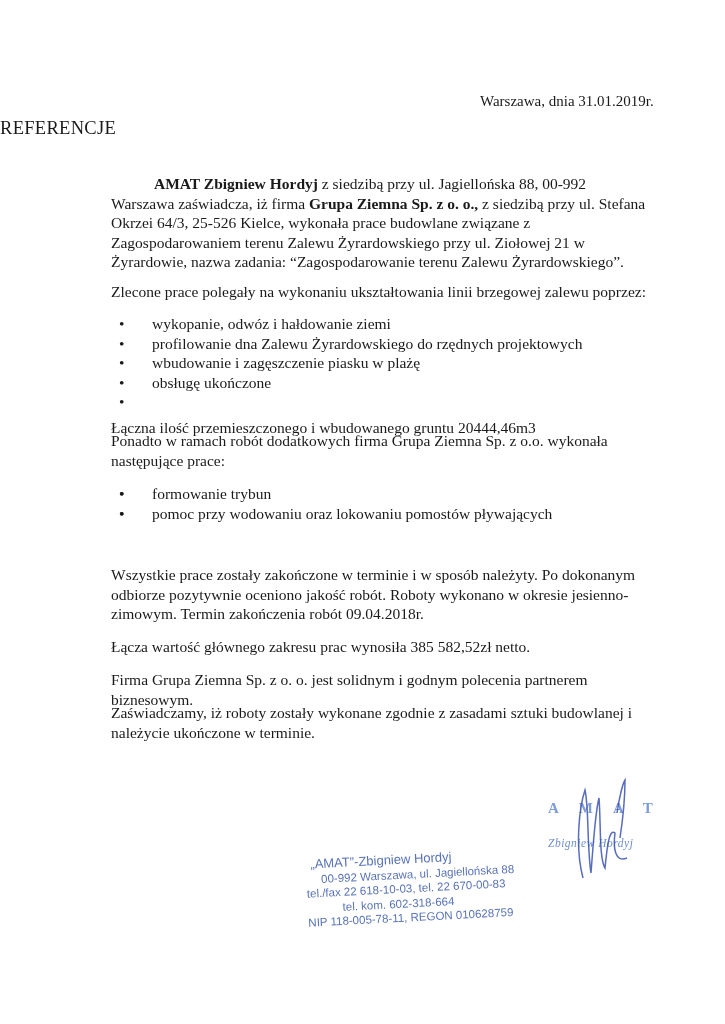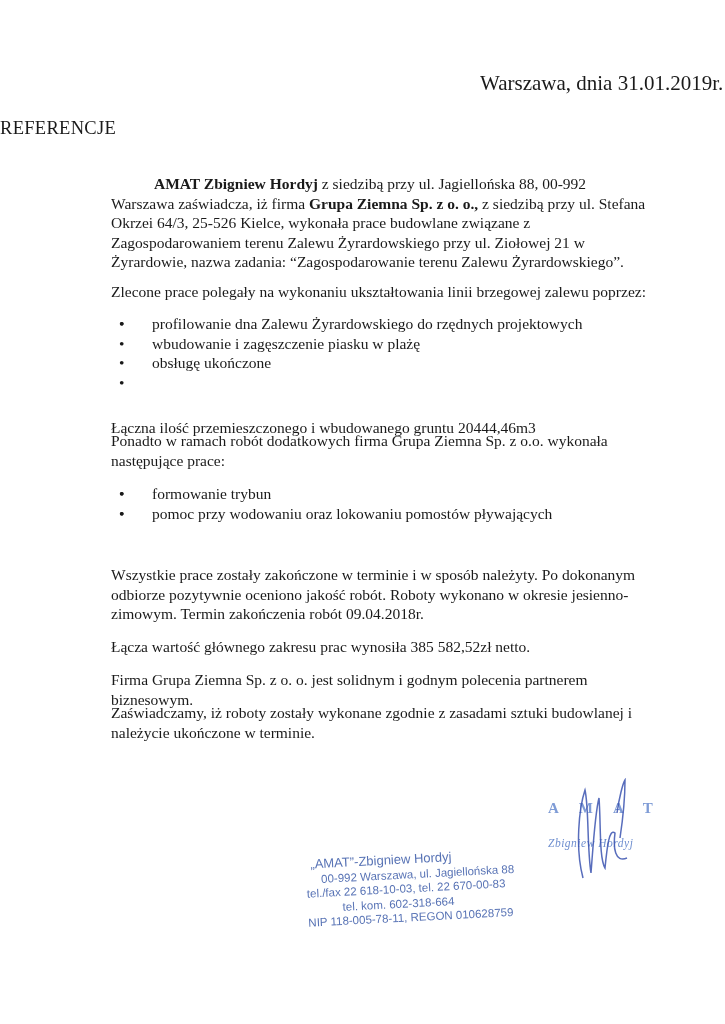--- a/index.html
+++ b/index.html
@@ -1,20 +1,20 @@
 <!DOCTYPE html>
 <html><head>
 <meta charset="utf-8">
 <style>
   html, body { margin:0; padding:0; background:#ffffff; }
   body { width:725px; height:1024px; position:relative; overflow:hidden;
          font-family:"Liberation Serif", "DejaVu Serif", serif; color:#1a1a1a; }
   .abs { position:absolute; }
   .txt { font-size:15.5px; line-height:19.5px; }
-  #date { left:480px; top:74px; font-size:21px; }
+  #date { left:480px; top:92px; font-size:15px; }
   #title { left:0; width:725px; top:118px; font-size:18.5px; letter-spacing:0.3px; }
   #intro { left:111px; top:174px; width:540px; }
   #intro .indent { display:inline-block; width:43px; }
   b { font-weight:bold; }
   ul { margin:0; padding:0; list-style:none; }
   li { position:relative; padding-left:41px; }
   li .bullet { position:absolute; left:8px; top:0; }
   #p2 { left:111px; top:282px; width:540px; }
   #list1 { left:111px; top:314px; width:540px; }
   #p3 { left:111px; top:418px; width:540px; }
@@ -40,21 +40,21 @@
 </head>
 <body>
 
 <div class="abs txt" id="date">Warszawa, dnia 31.01.2019r.</div>
 <div class="abs" id="title">REFERENCJE</div>
 
 <div class="abs txt" id="intro"><span class="indent"></span><b>AMAT Zbigniew Hordyj</b><span> z siedzibą przy ul. Jagiellońska 88, 00-992 Warszawa zaświadcza, iż firma </span><b>Grupa Ziemna Sp. z o. o.,</b><span> z siedzibą przy ul. Stefana Okrzei 64/3, 25-526 Kielce, wykonała prace budowlane związane z Zagospodarowaniem terenu Zalewu Żyrardowskiego przy ul. Ziołowej 21 w Żyrardowie, nazwa zadania: “Zagospodarowanie terenu Zalewu Żyrardowskiego”.</span></div>
 
 <div class="abs txt" id="p2">Zlecone prace polegały na wykonaniu ukształtowania linii brzegowej zalewu poprzez:</div>
 <ul class="abs txt" id="list1">
-  <li><span class="bullet">•</span></li>
+  <li><span class="bullet">•</span><span>wykopanie, odwóz i hałdowanie ziemi</span></li>
   <li><span class="bullet">•</span><span>profilowanie dna Zalewu Żyrardowskiego do rzędnych projektowych</span></li>
   <li><span class="bullet">•</span><span>wbudowanie i zagęszczenie piasku w plażę</span></li>
   <li><span class="bullet">•</span><span>obsługę ukończone</span></li>
   <li><span class="bullet">•</span></li>
 </ul>
 <div class="abs txt" id="p3">Łączna ilość przemieszczonego i wbudowanego gruntu 20444,46m3</div>
 
 <div class="abs txt" id="p4">Ponadto w ramach robót dodatkowych firma Grupa Ziemna Sp. z o.o. wykonała następujące prace:</div>
 <ul class="abs txt" id="list2">
   <li><span class="bullet">•</span></li>

